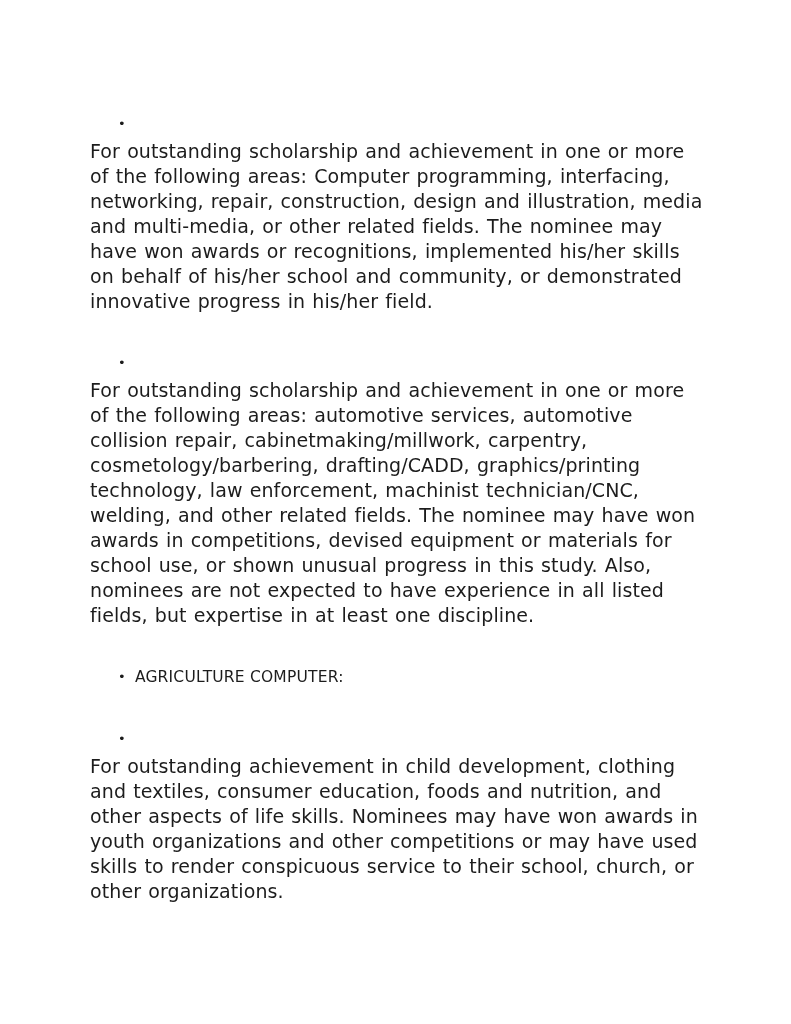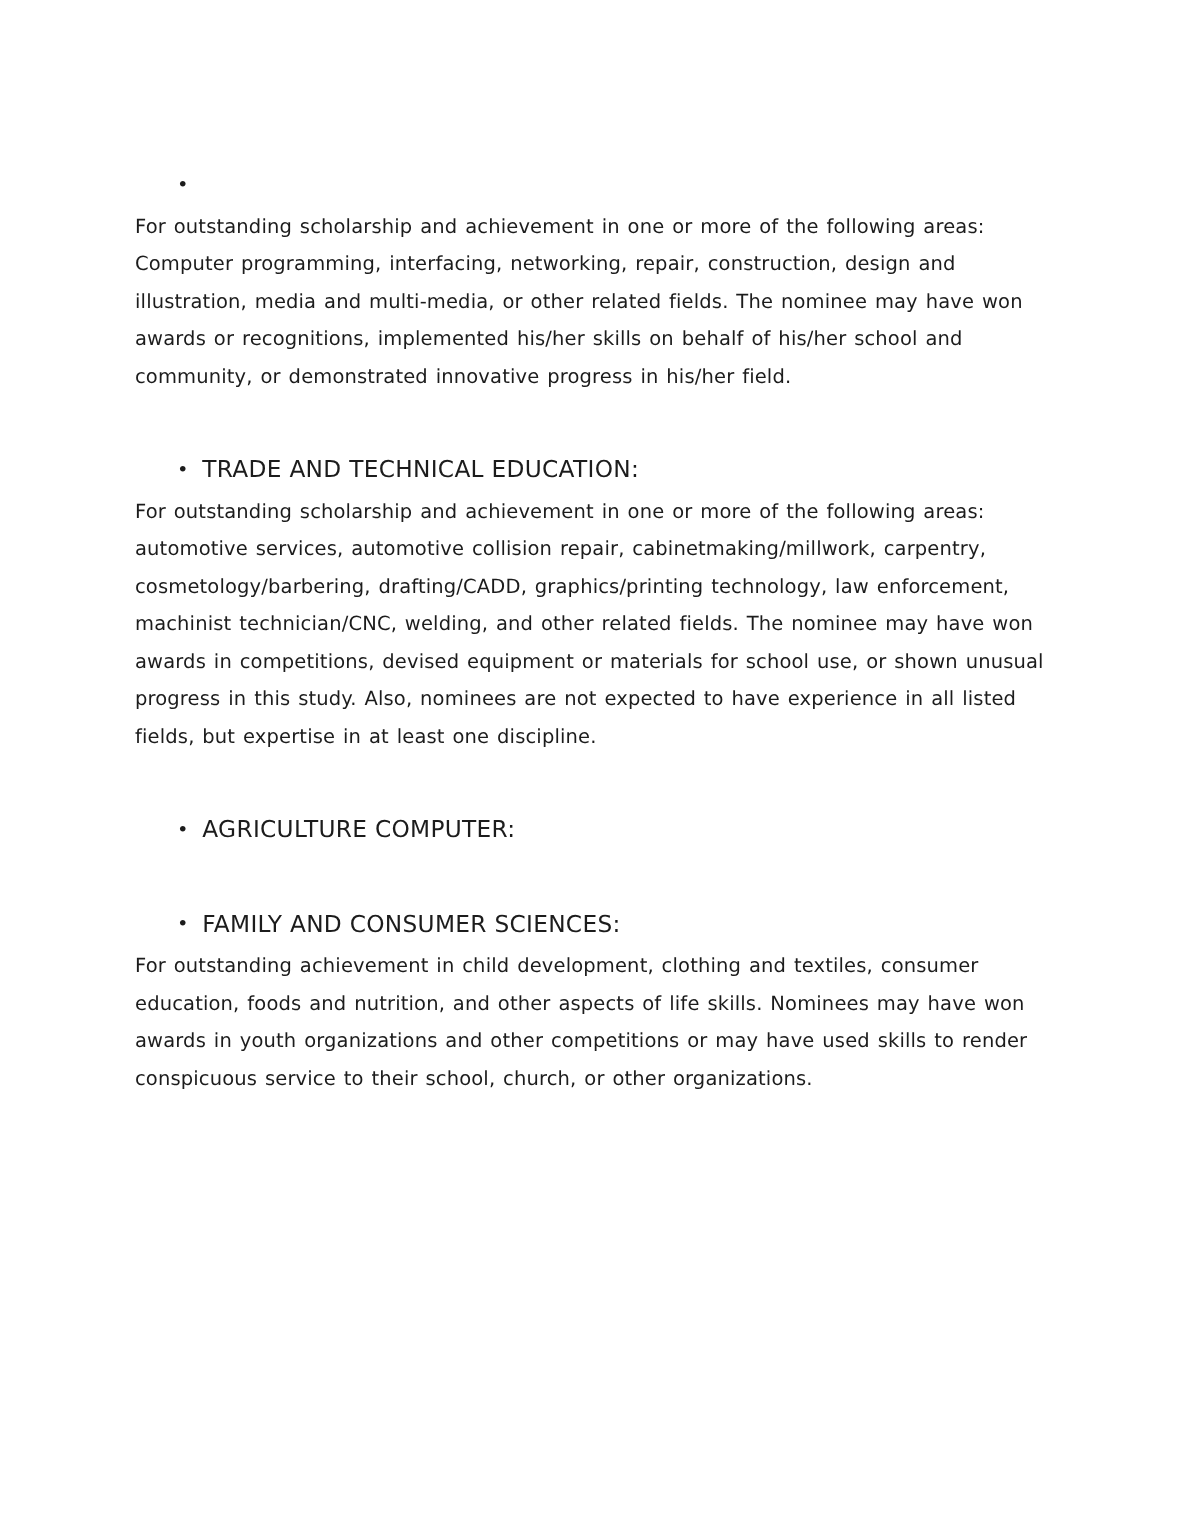--- a/index.html
+++ b/index.html
@@ -39,21 +39,21 @@
     font-size: 13px;
     margin-right: 9px;
     position: relative;
     top: -1px;
   }
   .heading {
     font-weight: 400;
   }
   .body-text {
     margin: 0;
-    font-size: 13px;
+    font-size: 19px;
     line-height: 25px;
     letter-spacing: 0.1px;
     word-spacing: 1px;
   }
 </style>
 </head>
 <body>
 
 <div class="page">
   <div class="content">
@@ -61,34 +61,32 @@
     <div class="section">
       <div class="heading-row">
         <span class="bullet">•</span>
       </div>
       <p class="body-text">For outstanding scholarship and achievement in one or more of the following areas: Computer programming, interfacing, networking, repair, construction, design and illustration, media and multi-media, or other related fields. The nominee may have won awards or recognitions, implemented his/her skills on behalf of his/her school and community, or demonstrated innovative progress in his/her field.</p>
     </div>
 
     <div class="section">
       <div class="heading-row">
         <span class="bullet">•</span>
-        <span class="heading">TRADE AND TECHNICAL EDUCATION:</span>
       </div>
       <p class="body-text">For outstanding scholarship and achievement in one or more of the following areas: automotive services, automotive collision repair, cabinetmaking/millwork, carpentry, cosmetology/barbering, drafting/CADD, graphics/printing technology, law enforcement, machinist technician/CNC, welding, and other related fields. The nominee may have won awards in competitions, devised equipment or materials for school use, or shown unusual progress in this study. Also, nominees are not expected to have experience in all listed fields, but expertise in at least one discipline.</p>
     </div>
 
     <div class="section">
       <div class="heading-row">
         <span class="bullet">•</span>
         <span class="heading">AGRICULTURE COMPUTER:</span>
       </div>
     </div>
 
     <div class="section">
       <div class="heading-row">
         <span class="bullet">•</span>
-        <span class="heading">FAMILY AND CONSUMER SCIENCES:</span>
       </div>
       <p class="body-text">For outstanding achievement in child development, clothing and textiles, consumer education, foods and nutrition, and other aspects of life skills. Nominees may have won awards in youth organizations and other competitions or may have used skills to render conspicuous service to their school, church, or other organizations.</p>
     </div>
 
   </div>
 </div>
 
 </body></html>

